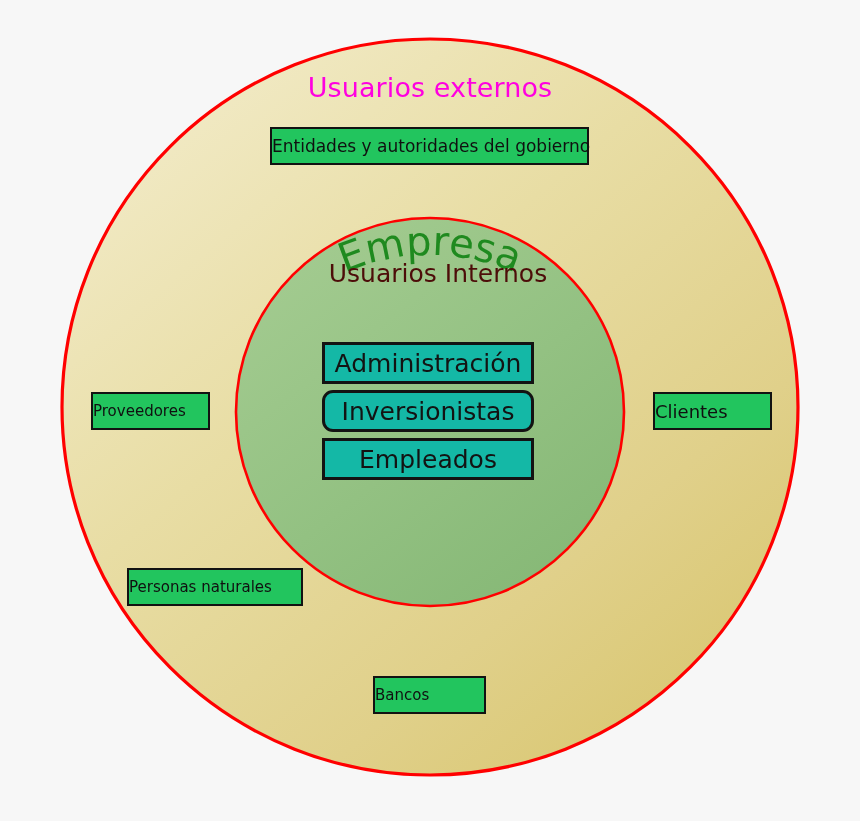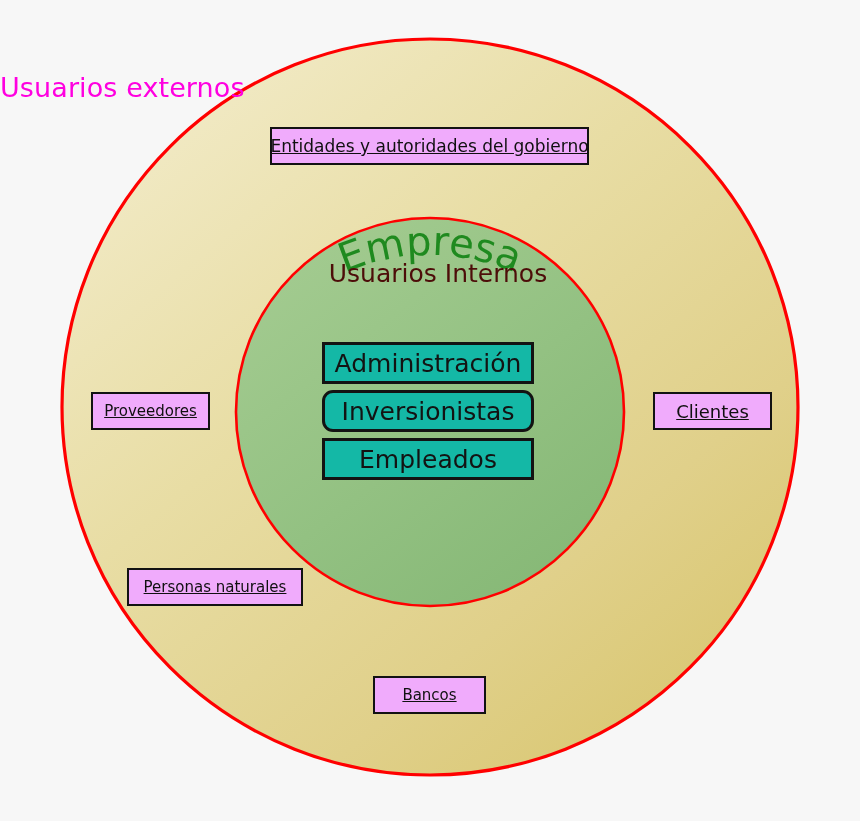--- a/index.html
+++ b/index.html
@@ -54,29 +54,27 @@
     position: absolute;
     color: #4d0d09;
     font-size: 25px;
     line-height: 1;
     white-space: nowrap;
     padding-left: 8px;
   }
 
   .ext-box {
     position: absolute;
-    background: #f0abfc;
+    background: #22c55e;
     border: 2.5px solid #121212;
     color: #101010;
     display: flex;
     align-items: center;
-    justify-content: center;
     white-space: nowrap;
     box-sizing: border-box;
-    text-decoration: underline;
   }
 
   .int-box {
     position: absolute;
     background: #14b8a6;
     border: 3px solid #131313;
     color: #131313;
     display: flex;
     align-items: center;
     justify-content: center;
@@ -111,21 +109,21 @@
 
     <circle cx="430" cy="412" r="194" fill="url(#innerGrad)" stroke="#ff0000" stroke-width="2.6"></circle>
 
     <text font-family="DejaVu Sans, Liberation Sans, sans-serif" font-size="40" fill="#1f8a1f">
       <textPath id="empresa-textpath" href="#empresaArc" xlink:href="#empresaArc" startOffset="50%" text-anchor="middle">Empresa</textPath>
     </text>
   </svg>
 
   <div class="label-layer">
 
-    <div class="ring-title" style="left:0; top:74px; width:860px; ">Usuarios externos</div>
+    <div class="ring-title" style="left:0; top:74px; width:860px; text-align:center;">Usuarios externos</div>
 
     <div class="inner-title" style="left:0; top:261px; width:860px; text-align:center;">Usuarios Internos</div>
 
     <div class="ext-box" style="left:270px; top:127px; width:319px; height:38px; font-size:17px;">
       <span>Entidades y autoridades del gobierno</span>
     </div>
 
     <div class="ext-box" style="left:91px; top:392px; width:119px; height:38px; font-size:15px;">
       <span>Proveedores</span>
     </div>

